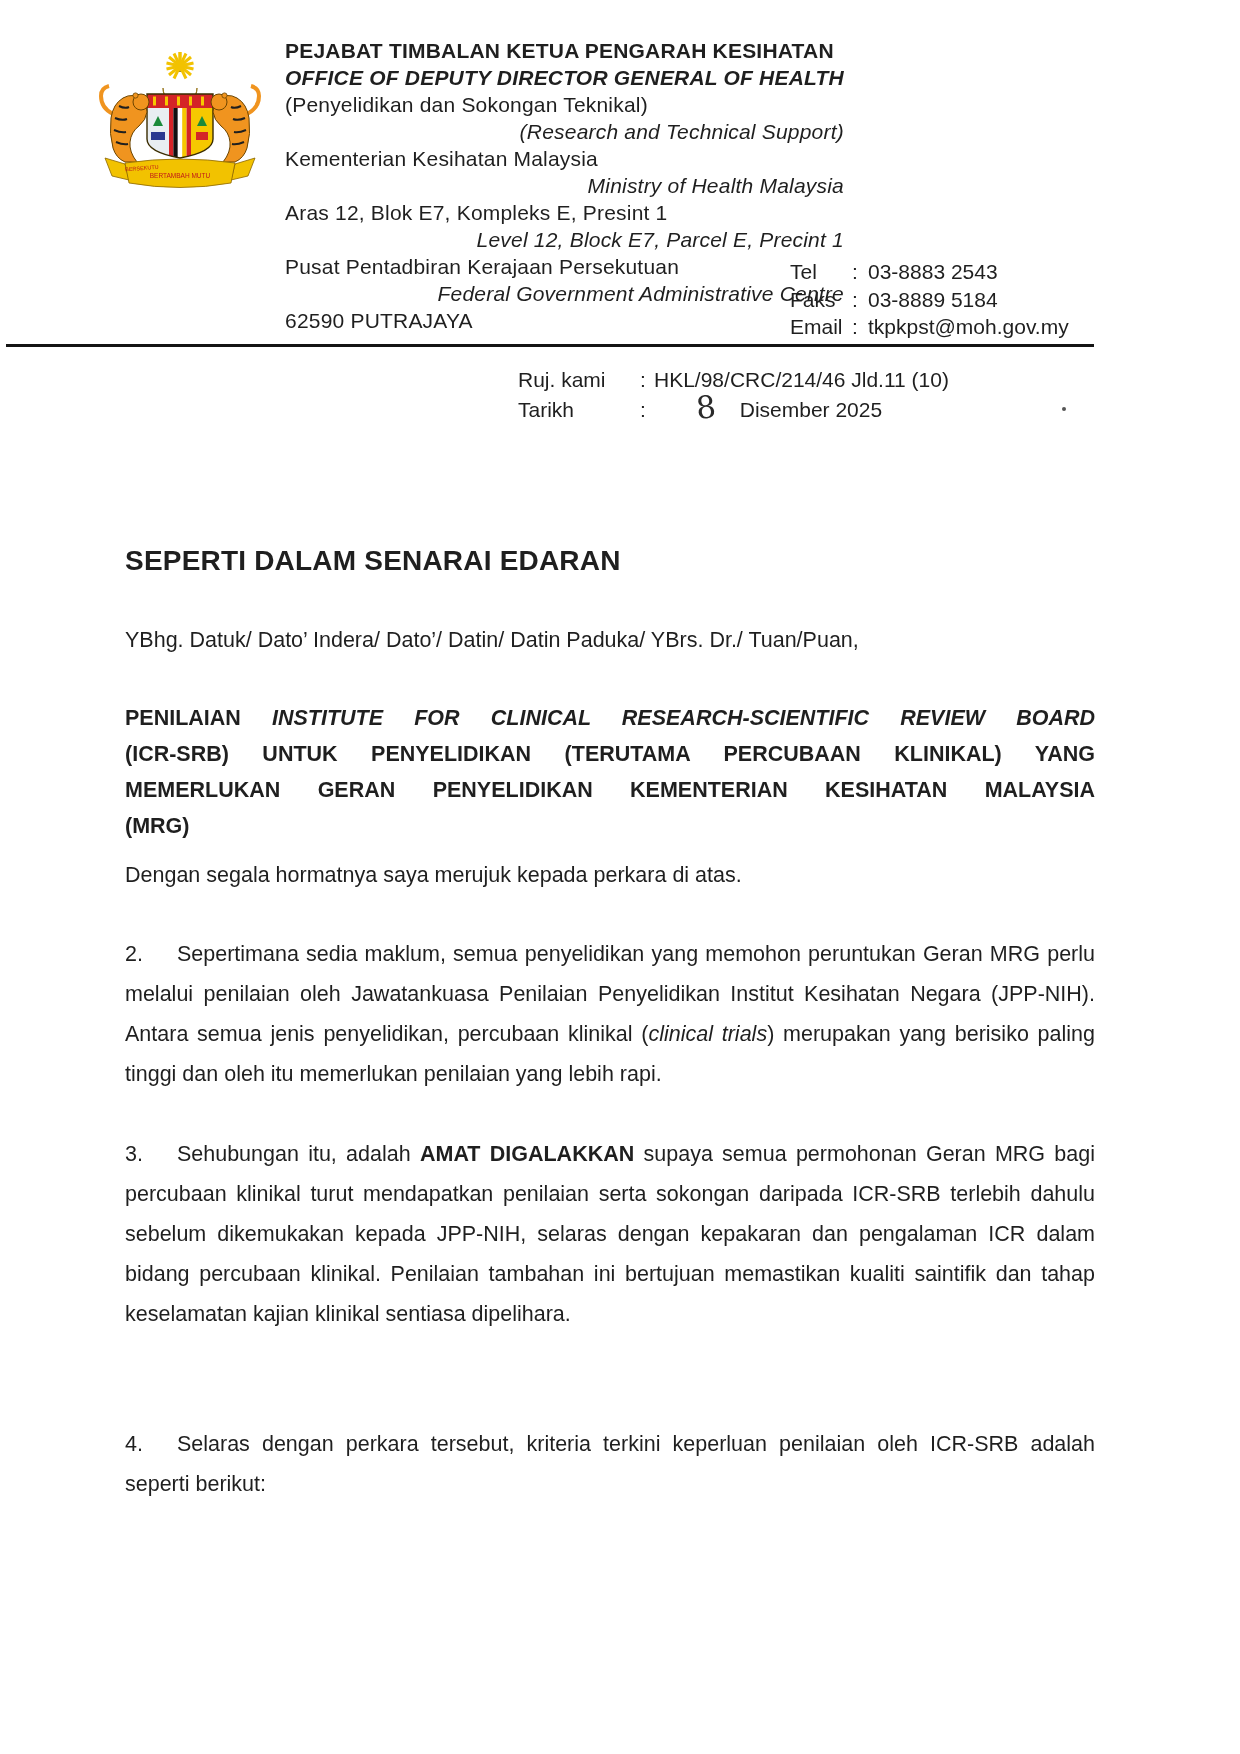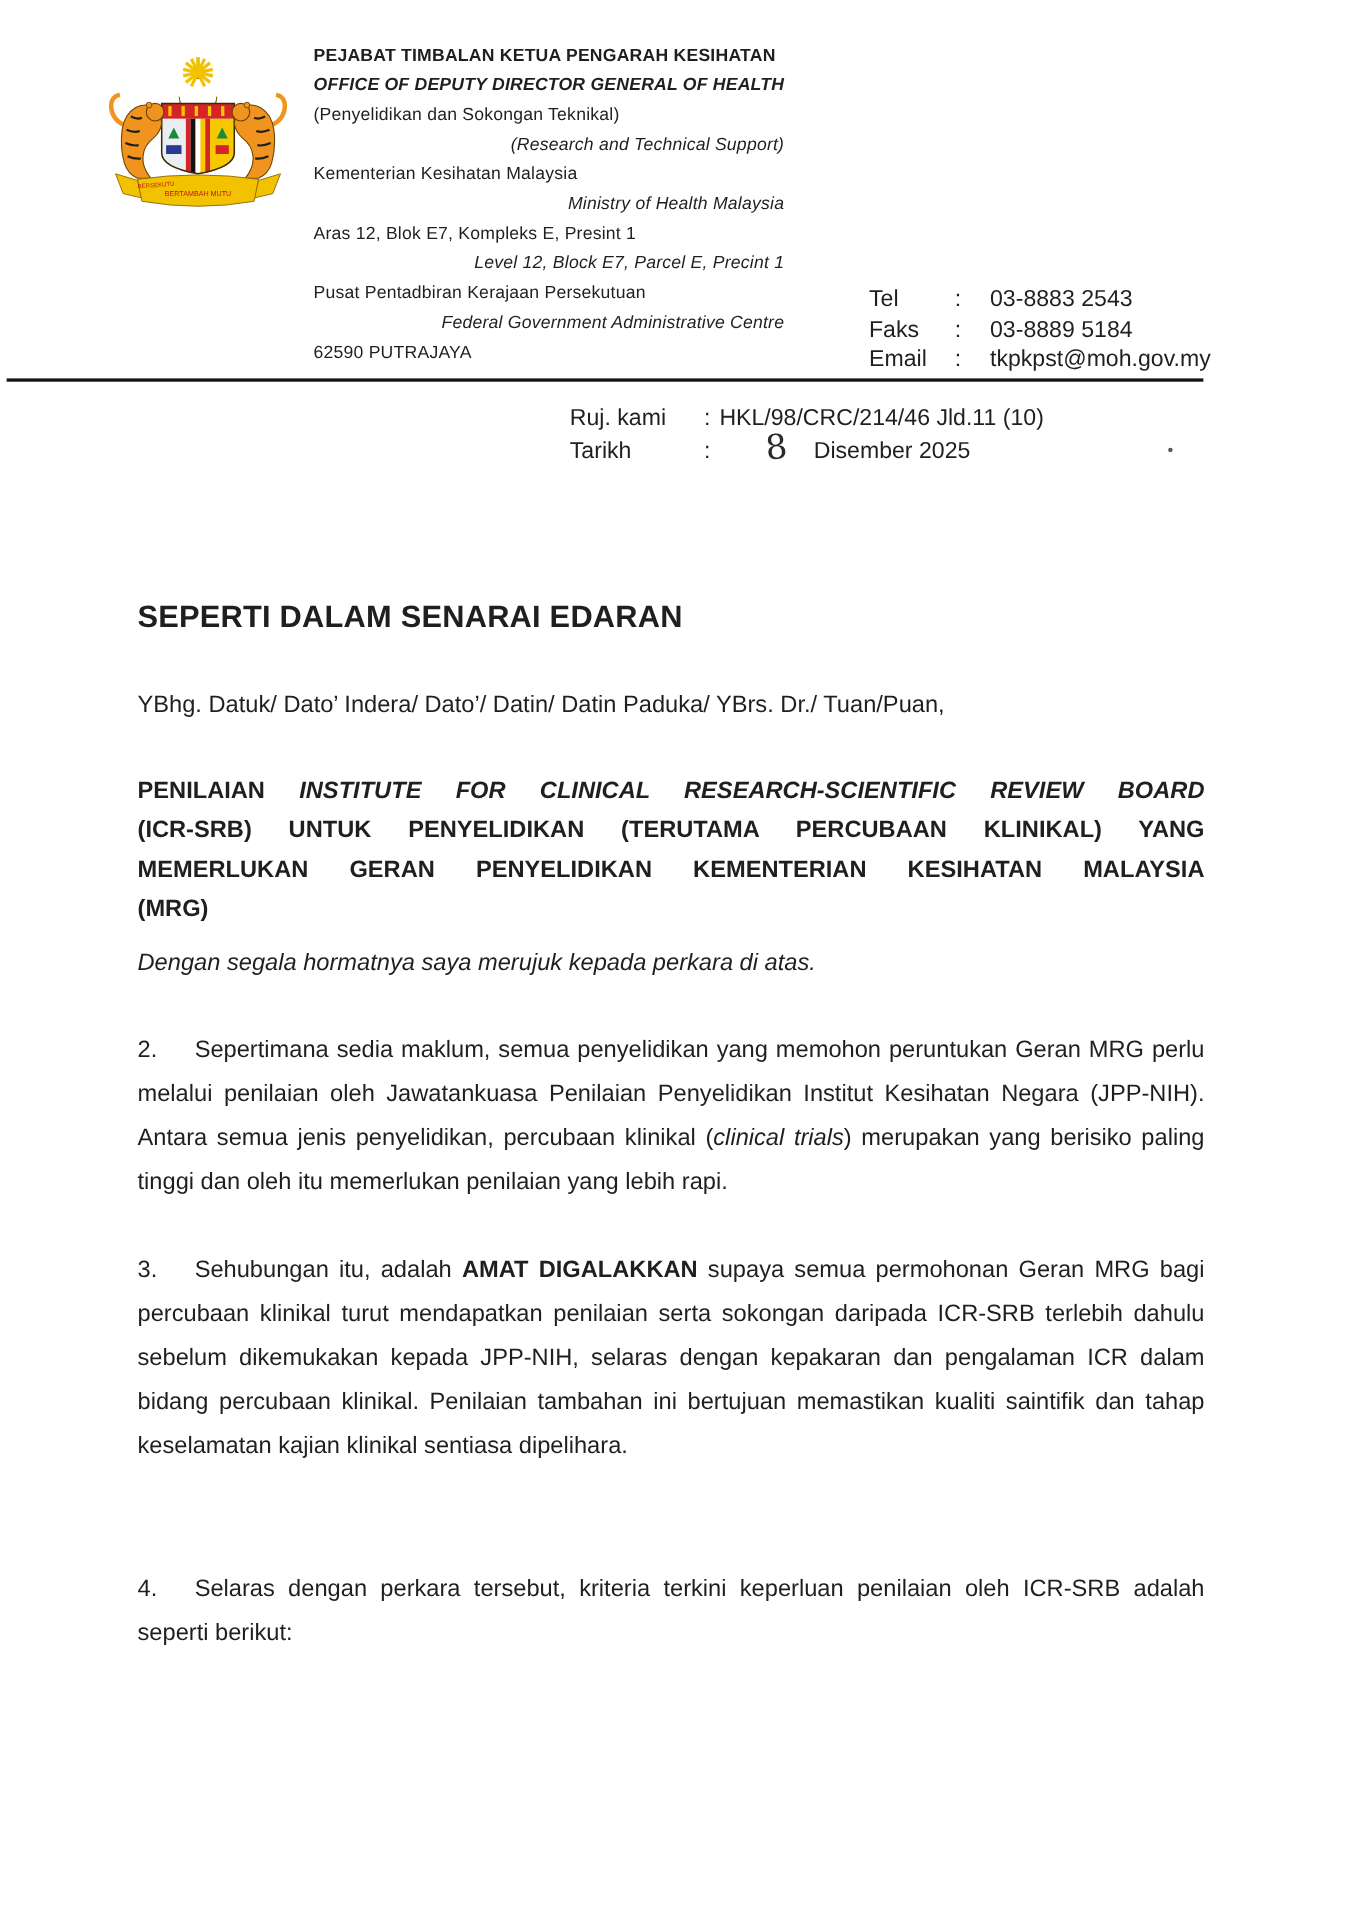--- a/index.html
+++ b/index.html
@@ -1,28 +1,28 @@
 <!DOCTYPE html>
 <html><head>
 <meta charset="utf-8">
 <style>
   html,body{margin:0;padding:0;background:#ffffff;}
   .page{position:relative;width:1240px;height:1754px;background:#ffffff;overflow:hidden;
         font-family:"Liberation Sans",sans-serif;color:#1f1f1f;}
 
   
   .crest{position:absolute;left:84px;top:44px;width:192px;height:150px;}
-  .lh-lines{position:absolute;left:285px;top:37px;font-size:16px;line-height:27px;letter-spacing:.2px;}
+  .lh-lines{position:absolute;left:285px;top:37px;font-size:21px;line-height:27px;letter-spacing:.2px;}
   .lh{white-space:nowrap;}
   .lh.b{font-weight:bold;}
   .lh.bi{font-weight:bold;font-style:italic;}
   .lh.i{font-style:italic;text-align:right;}
 
   .contact{position:absolute;left:790px;top:258px;font-size:21px;line-height:27.5px;}
-  .crow{display:flex;gap:16px;}
+  .crow{display:flex;}
   .clabel{width:62px;}
   .csep{width:16px;}
 
   .rule{position:absolute;left:6px;top:344px;width:1088px;height:3px;background:#141414;}
 
   
   .refblock{position:absolute;left:518px;top:366px;font-size:21px;}
   .refrow{display:flex;align-items:baseline;line-height:27px;}
   .rlabel{width:122px;}
   .rsep{width:14px;}
@@ -32,21 +32,21 @@
 
   
   .body{position:absolute;left:125px;top:540px;width:970px;font-size:21.5px;}
   .body > *{position:absolute;left:0;width:970px;margin:0;}
   .dist{top:5px;font-weight:bold;font-size:28px;letter-spacing:.2px;}
   .salut{top:88px;}
   .subject{top:160px;font-weight:bold;line-height:36px;}
   .sline{text-align:justify;text-align-last:justify;white-space:nowrap;}
   .sline.last{text-align:left;text-align-last:left;}
   .subject em{font-style:italic;}
-  .opening{top:322px;line-height:26px;font-style:italic;}
+  .opening{top:322px;line-height:26px;}
   .para{line-height:40px;text-align:justify;}
   .p2{top:394px;}
   .p3{top:594px;}
   .p4{top:884px;}
   .ptab{display:inline-block;width:34px;}
   .para strong{font-weight:bold;}
   .para em,.subject em{}
 </style>
 </head>
 <body>

